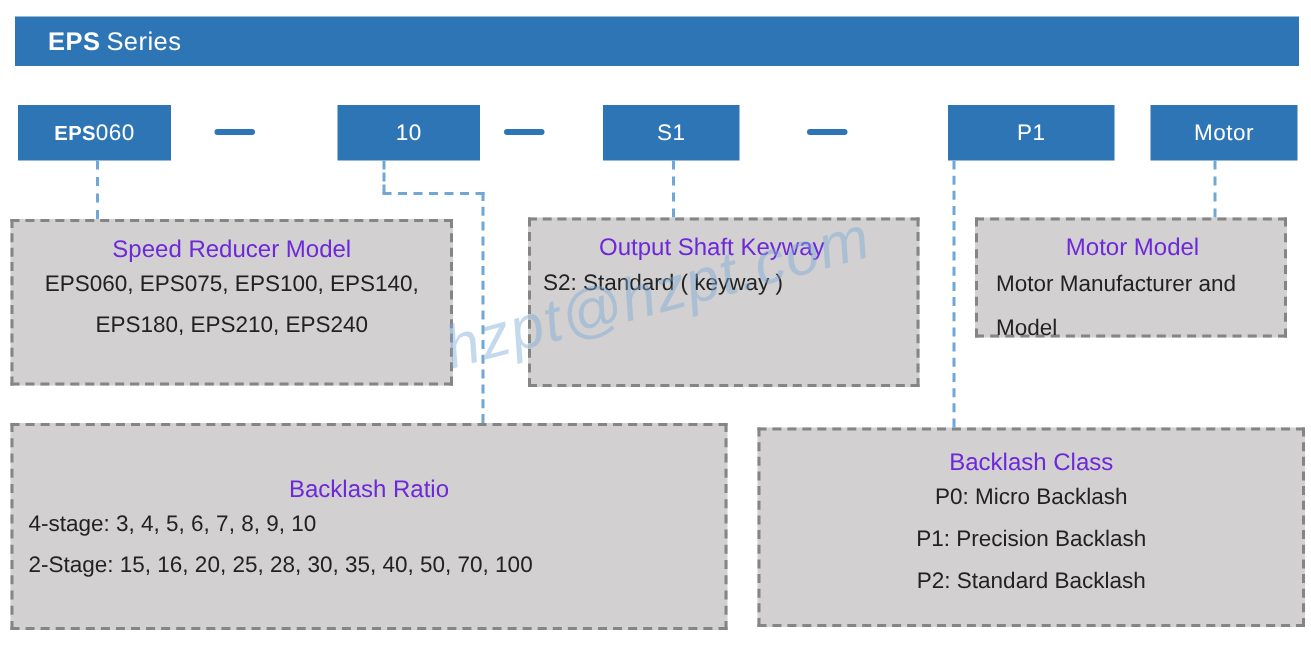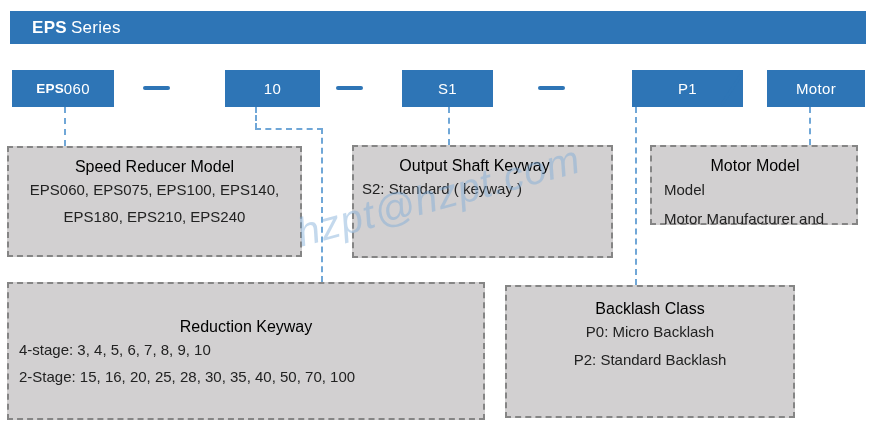--- a/index.html
+++ b/index.html
@@ -32,21 +32,21 @@
   }
   
   .conn-v{position:absolute;width:0;border-left:2px dashed #70a7d7;}
   .conn-h{position:absolute;height:0;border-top:2px dashed #70a7d7;}
   
   .info-box{
     position:absolute;background:#d2d0d1;border:2px dashed #858585;
     box-sizing:border-box;color:#222222;font-size:15px;
   }
   .info-title{
-    color:#000000;font-size:16px;text-align:center;margin:0;
+    color:#6d28d9;font-size:16px;text-align:center;margin:0;
   }
   .info-line{margin:0;line-height:27px;}
   .txt-center{text-align:center;}
   .txt-left{text-align:left;}
   
   .watermark{
     position:absolute;left:292px;top:212px;font-size:40px;letter-spacing:1px;
     color:rgba(125,170,215,0.45);transform:rotate(-15deg);transform-origin:left top;
     z-index:10;pointer-events:none;white-space:nowrap;font-style:italic;
   }
@@ -96,31 +96,32 @@
     <p class="info-line txt-center">EPS180, EPS210, EPS240</p>
   </div>
 
   <div class="info-box" style="left:352px;top:145px;width:261px;height:113px;padding:10px 24px 0 8px;">
     <p class="info-title">Output Shaft Keyway</p>
     <p class="info-line txt-left">S2: Standard ( keyway )</p>
   </div>
 
   <div class="info-box" style="left:650px;top:145px;width:208px;height:80px;padding:10px 10px 0 12px;">
     <p class="info-title">Motor Model</p>
+    <p class="info-line txt-left" style="line-height:29px;">Motor Manufacturer and</p>
     <p class="info-line txt-left" style="line-height:29px;">Model</p>
-    <p class="info-line txt-left" style="line-height:29px;">Motor Manufacturer and</p>
   </div>
 
   <div class="info-box" style="left:7px;top:282px;width:478px;height:138px;padding:34px 10px 0 10px;">
-    <p class="info-title">Reduction Keyway</p>
+    <p class="info-title">Backlash Ratio</p>
     <p class="info-line txt-left">4-stage: 3, 4, 5, 6, 7, 8, 9, 10</p>
     <p class="info-line txt-left">2-Stage: 15, 16, 20, 25, 28, 30, 35, 40, 50, 70, 100</p>
   </div>
 
-  <div class="info-box" style="left:505px;top:285px;width:290px;height:133px;padding-top:13px;">
+  <div class="info-box" style="left:505px;top:285px;width:365px;height:133px;padding-top:13px;">
     <p class="info-title">Backlash Class</p>
     <p class="info-line txt-center" style="line-height:28px;">P0: Micro Backlash</p>
+    <p class="info-line txt-center" style="line-height:28px;">P1: Precision Backlash</p>
     <p class="info-line txt-center" style="line-height:28px;">P2: Standard Backlash</p>
   </div>
 
   <div class="watermark">hzpt@hzpt.com</div>
 
 </div>
 
 </body></html>

